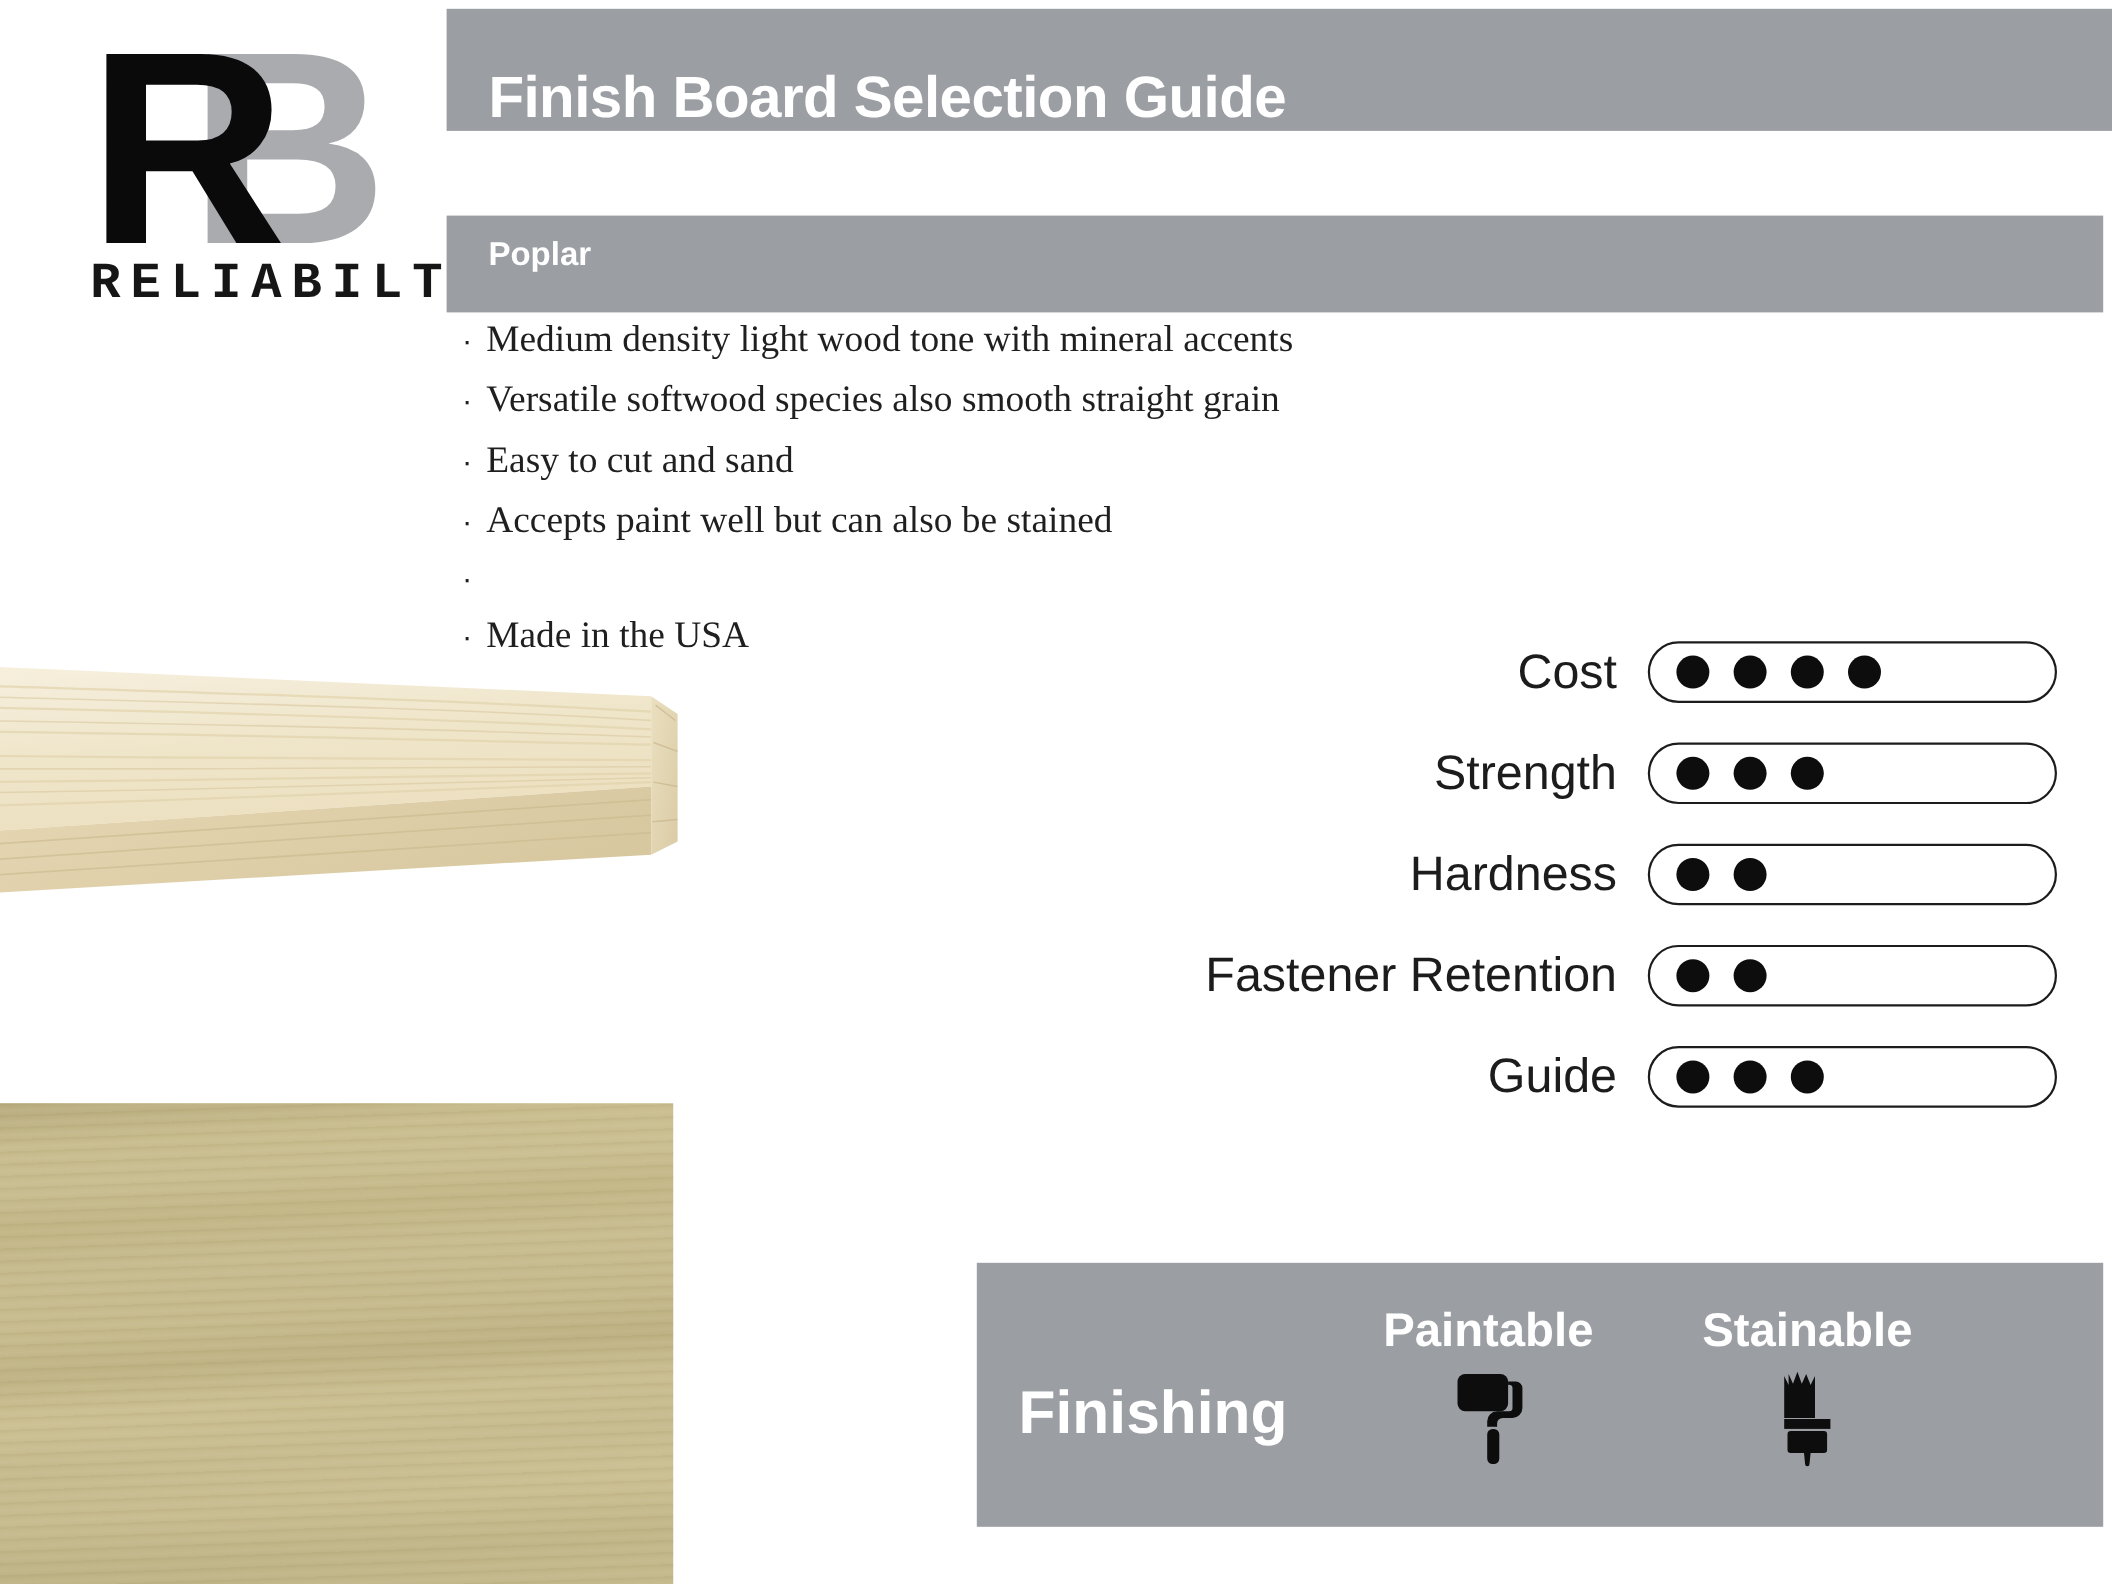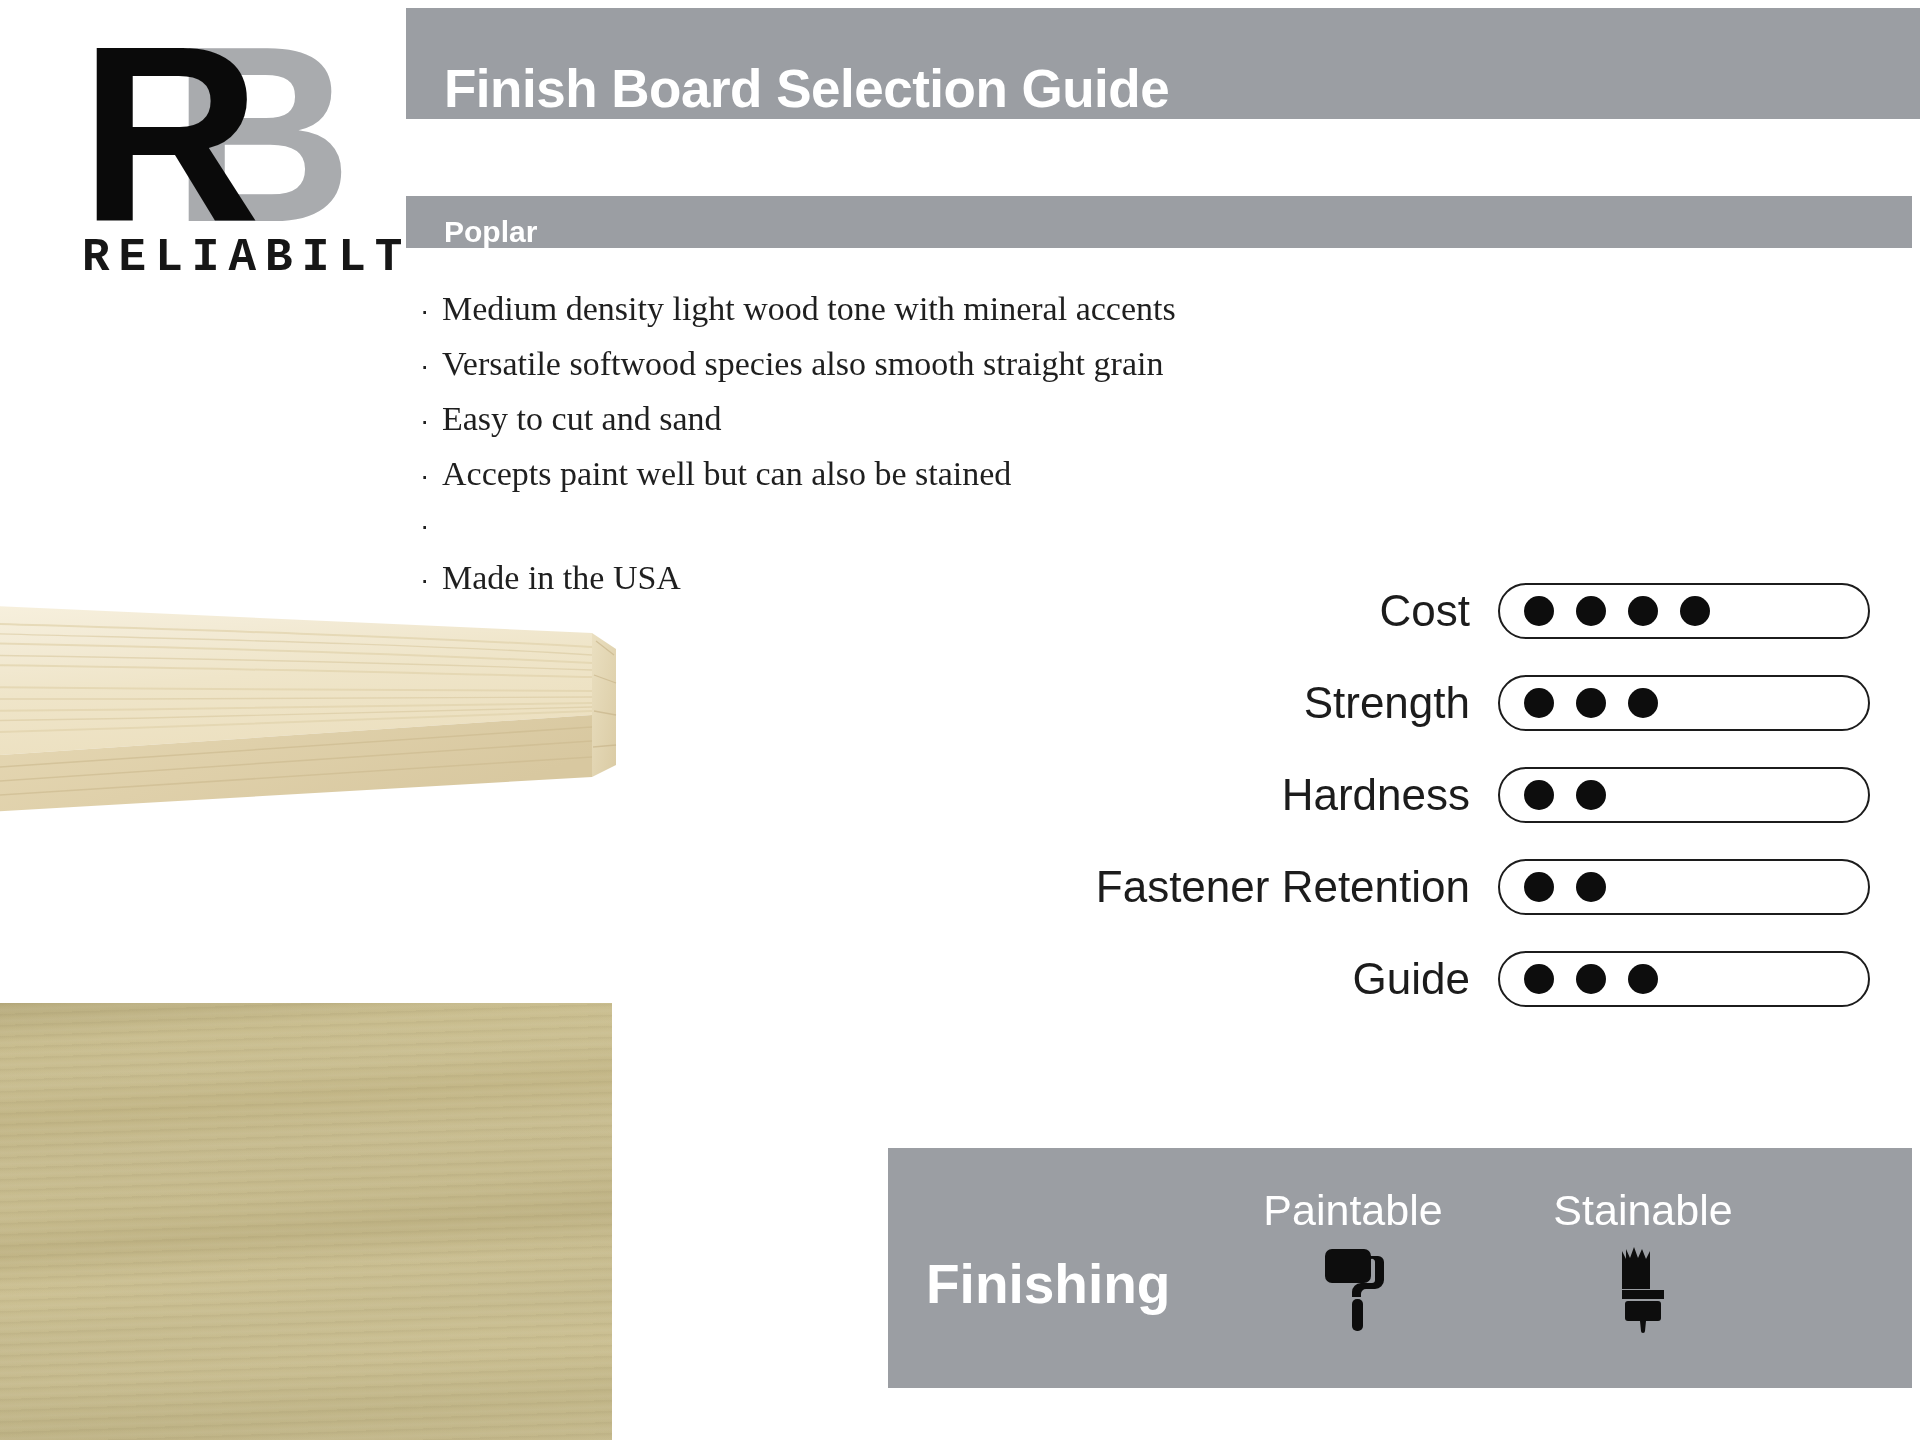--- a/index.html
+++ b/index.html
@@ -40,21 +40,21 @@
   #title-bar{
     position:absolute;left:406px;top:8px;width:1506px;height:111px;
     background:#9b9ea3;
     padding-left:48px;
   }
   #title-text{
     position:absolute;left:38px;top:50px;
     font-size:53px;font-weight:bold;color:#ffffff;letter-spacing:-0.5px;
   }
   #subtitle-bar{
-    position:absolute;left:406px;top:196px;width:1506px;height:52px;
+    position:absolute;left:406px;top:196px;width:1506px;height:88px;
     background:#9b9ea3;
   }
   #subtitle-text{
     position:absolute;left:38px;top:19px;
     font-size:30px;font-weight:bold;color:#ffffff;
   }
 
   
   #bullets{
     position:absolute;left:420px;top:292px;width:1180px;
@@ -101,21 +101,21 @@
     background:#9b9ea3;
   }
   #finishing-label{
     position:absolute;left:38px;top:104px;
     font-size:55px;font-weight:bold;color:#ffffff;
   }
   .finish-item{
     position:absolute;top:38px;text-align:center;
   }
   .finish-item-label{
-    font-size:43px;color:#ffffff;font-weight:400;white-space:nowrap;
+    font-size:43px;color:#ffffff;font-weight:700;white-space:nowrap;
   }
   .finish-icon{margin-top:8px;display:flex;justify-content:center;}
   #finish-paintable{left:330px;width:270px;}
   #finish-stainable{left:620px;width:270px;}
 
   
   #board-photo{
     position:absolute;left:-20px;top:525px;width:640px;height:300px;
   }
   #swatch{

